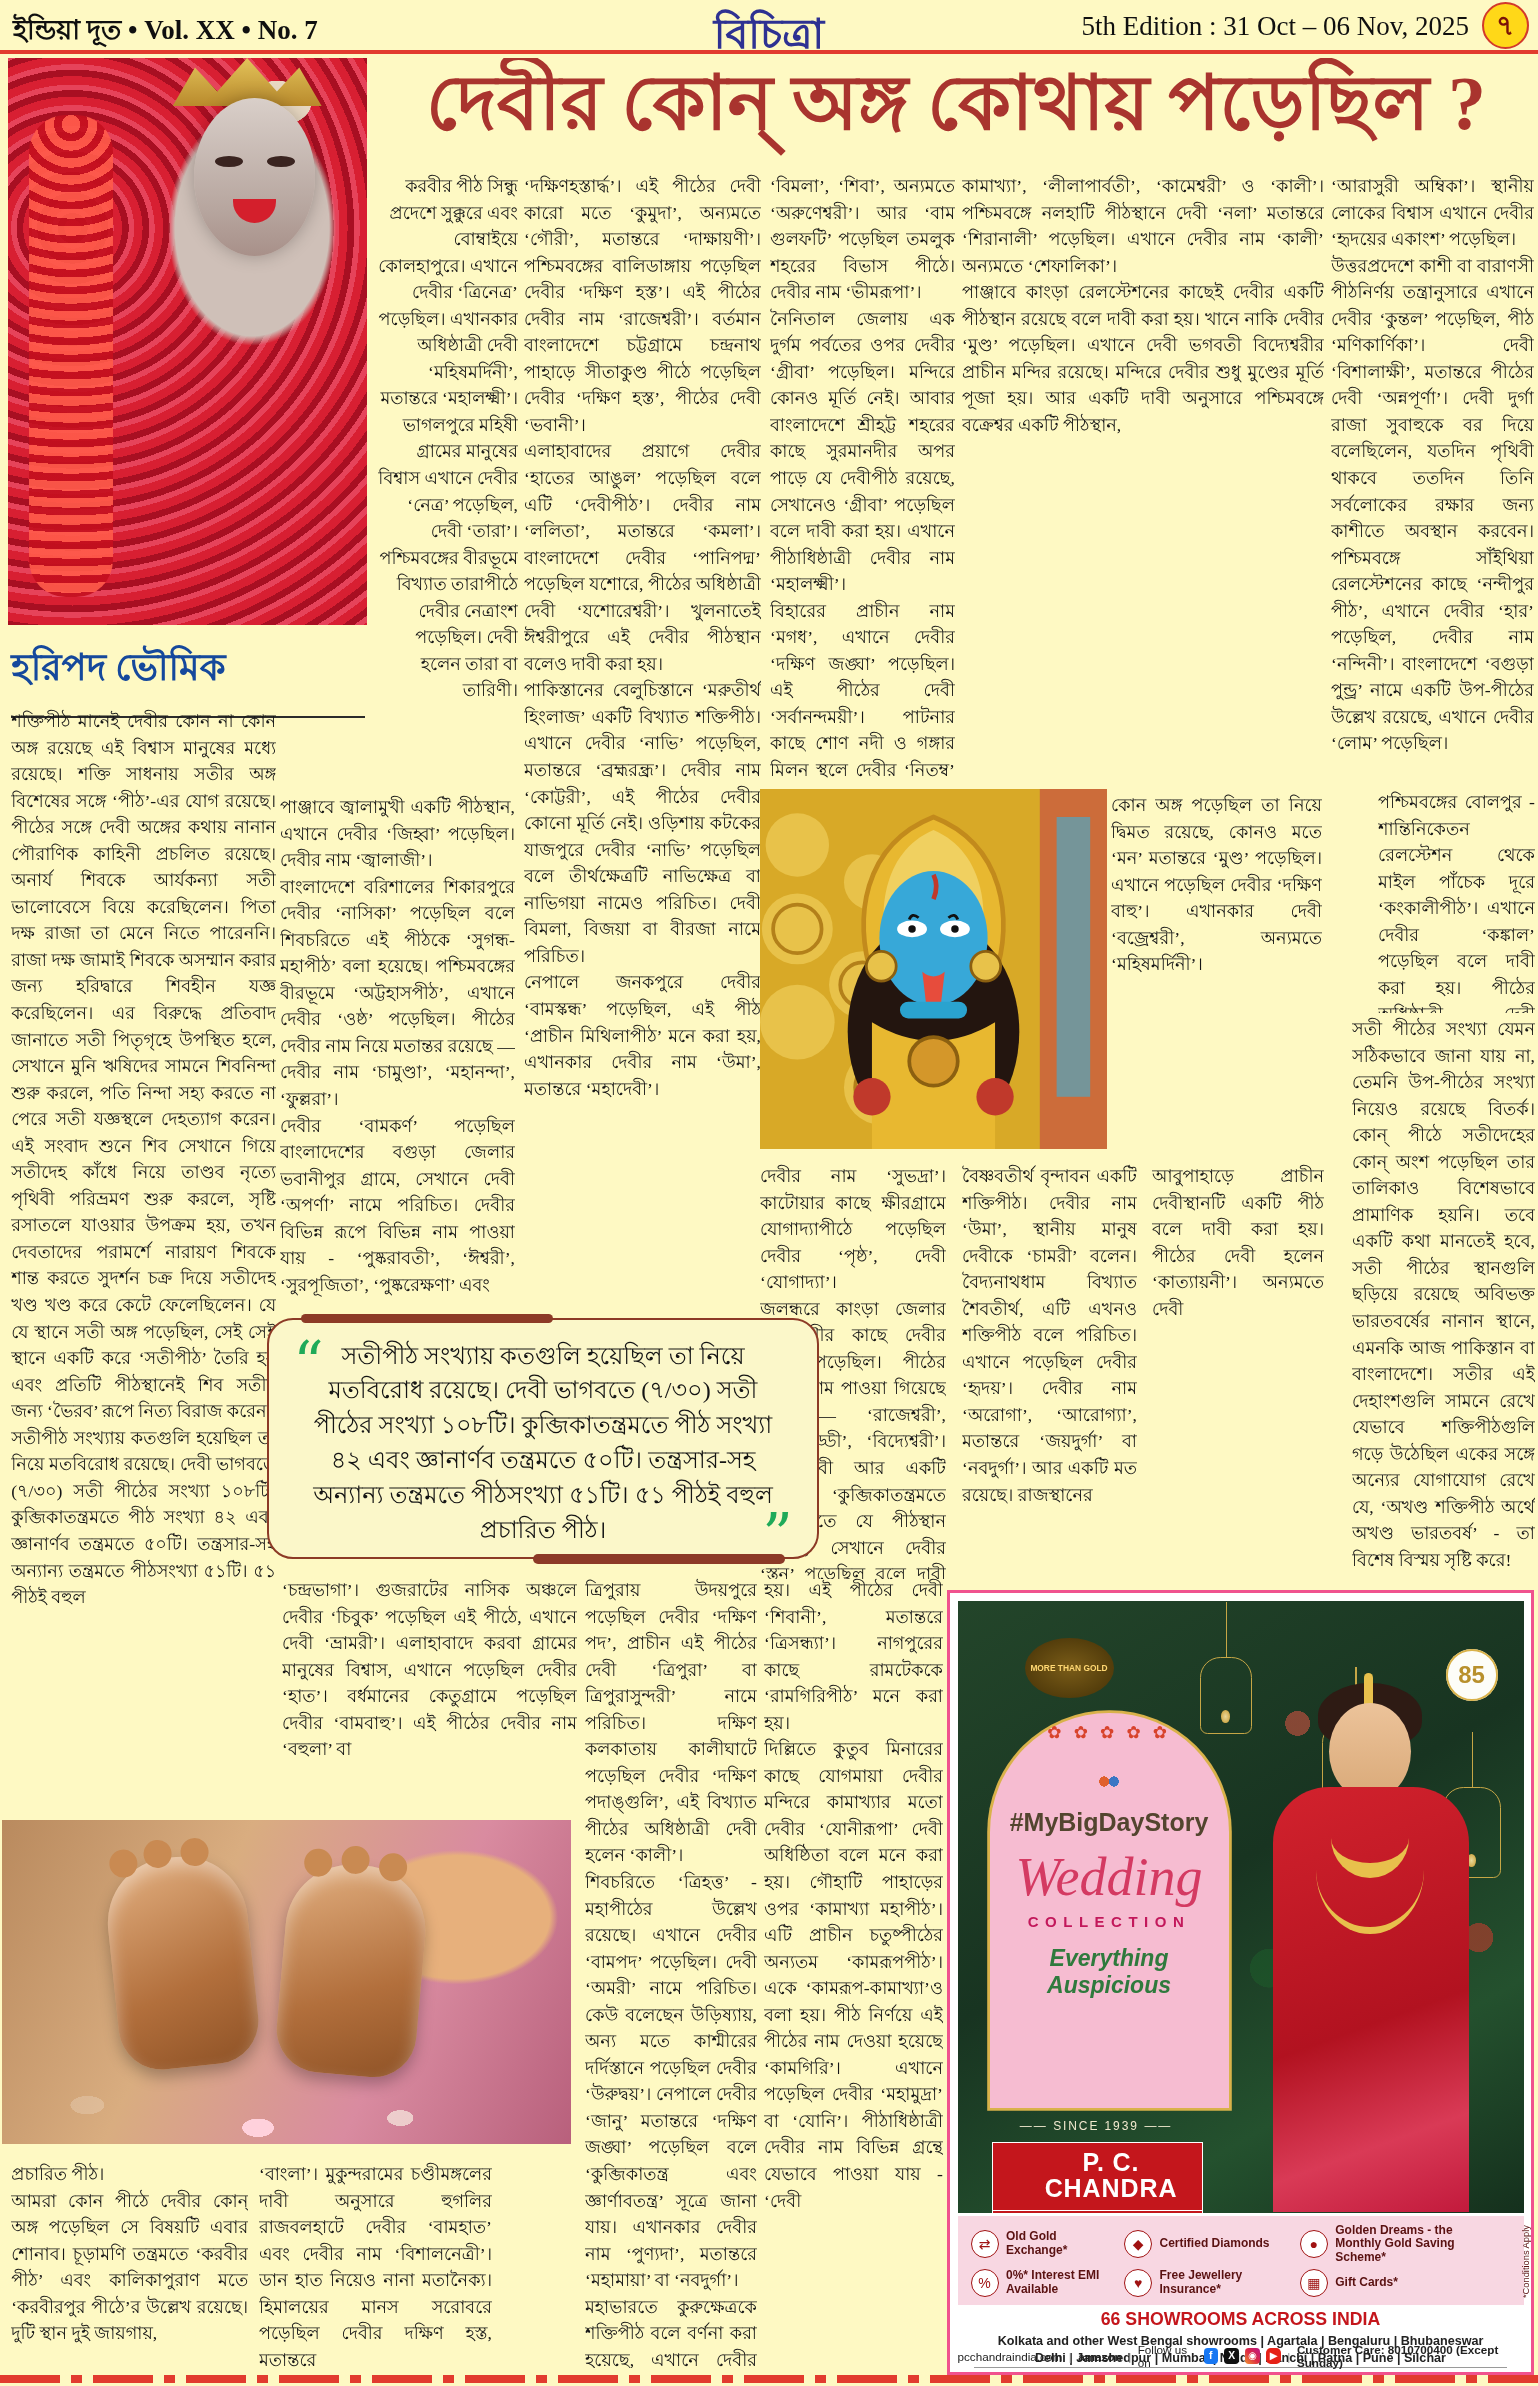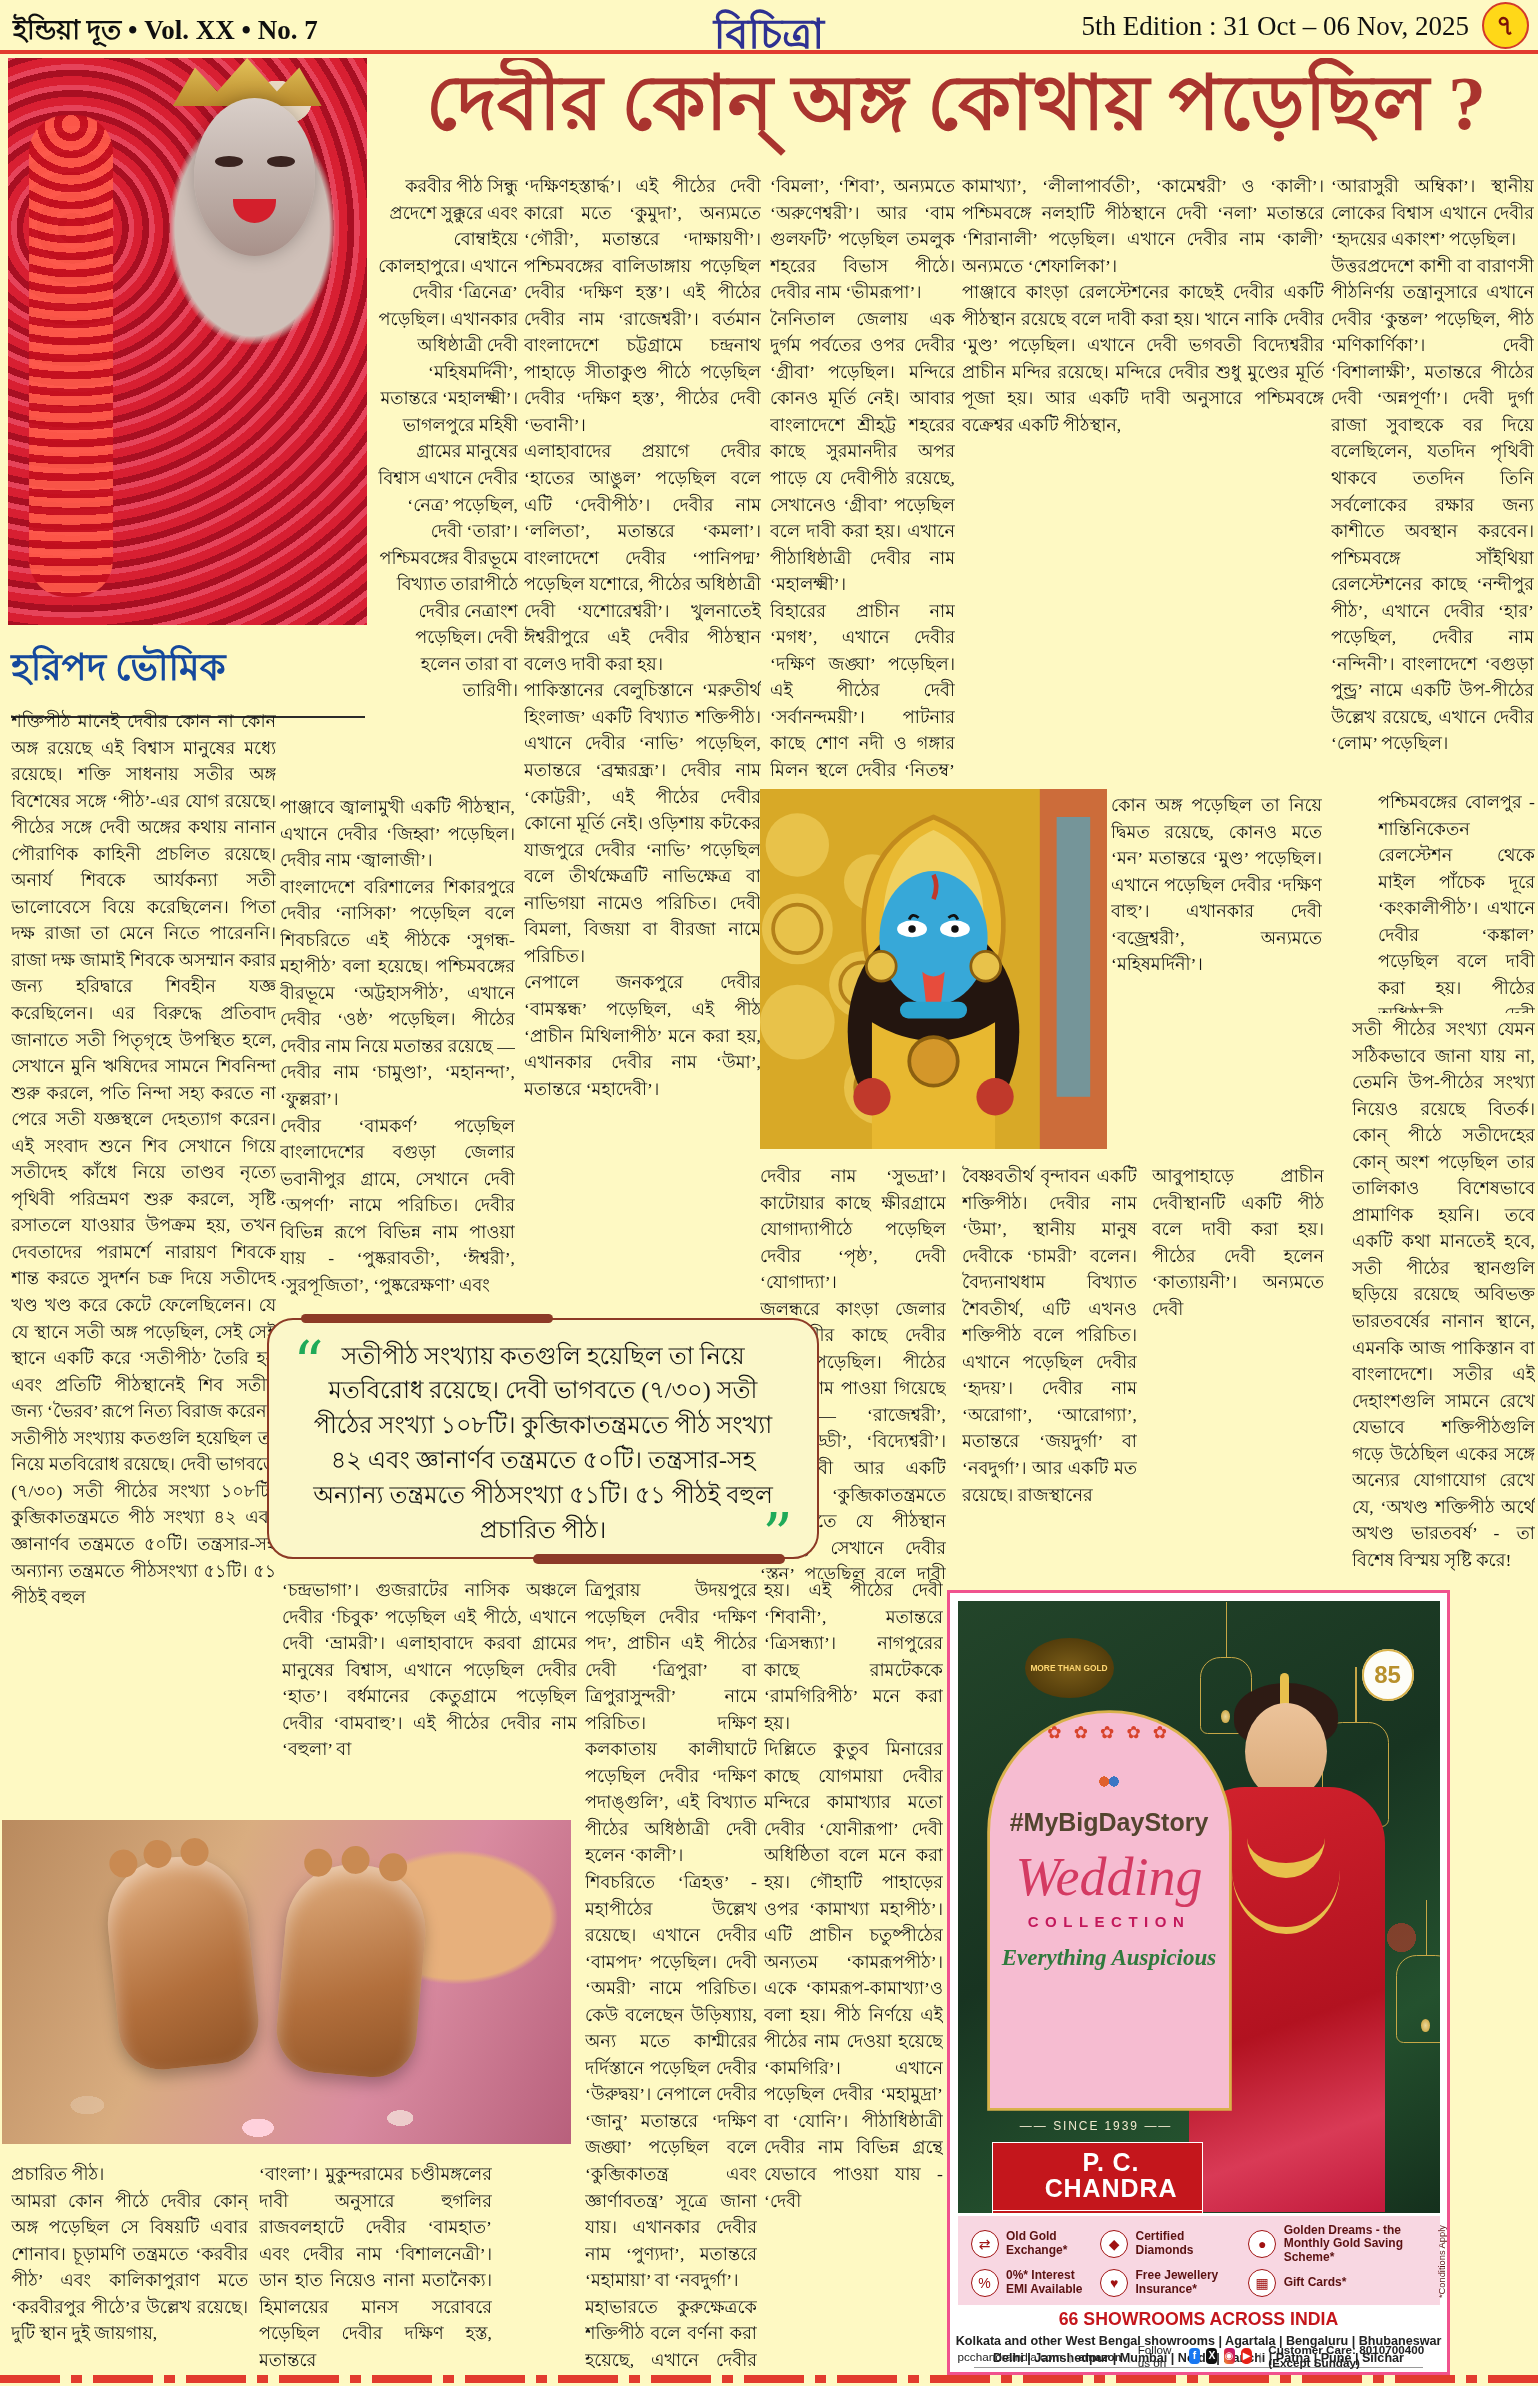--- a/index.html
+++ b/index.html
@@ -72,21 +72,21 @@
   #b-bl2{left:259px;top:2161px;width:233px;height:211px;}
   
   .pq{position:absolute;left:267px;top:1318px;width:552px;height:241px;background:#fbf7c9;
       border:2.8px solid #8c3a26;border-radius:26px;box-sizing:border-box;}
   .pq::before,.pq::after{content:"";position:absolute;height:9.3px;width:46%;background:#8c3a26;border-radius:5.6px;}
   .pq::before{top:-6.5px;left:32px;} .pq::after{bottom:-6.5px;right:32px;}
   .pq .qtxt{position:absolute;inset:18.6px 28px;font-size:24px;line-height:1.45;font-weight:normal;text-align:center;color:#141414;}
   .pq .q{position:absolute;font-size:60px;line-height:1;color:#1faa59;font-family:"DejaVu Serif",serif;}
   .pq .q1{left:24px;top:13px;} .pq .q2{right:24px;bottom:-7.5px;}
   
-  .ad{position:absolute;left:947px;top:1590px;width:503px;height:785px;background:#fff;
+  .ad{position:absolute;left:947px;top:1590px;width:587px;height:785px;background:#fff;
       border:3.7px solid #f0528e;box-sizing:border-box;font-family:"Liberation Sans","DejaVu Sans",sans-serif;overflow:hidden;}
   .ad-photo{position:absolute;left:7.5px;top:7.5px;right:7.5px;height:612px;overflow:hidden;
       background:
         radial-gradient(28px 28px at 85% 80%,#d43a2e99 0 60%,transparent 61%),
         radial-gradient(24px 24px at 92% 55%,#d43a2e88 0 60%,transparent 61%),
         radial-gradient(20.5px 20.5px at 60% 20%,#e4554588 0 60%,transparent 61%),
         radial-gradient(37px 37px at 70% 90%,#2f7a3d88 0 60%,transparent 61%),
         radial-gradient(32px 32px at 55% 60%,#1d5a2a99 0 60%,transparent 61%),
         linear-gradient(150deg,#23452a 0%,#183421 45%,#24512e 75%,#15301d 100%);}
   .cage{position:absolute;border:1.9px solid #d9b24a;border-radius:20.5px 20.5px 7.5px 7.5px;opacity:.9;}
@@ -112,21 +112,21 @@
   .bride .necklace2{position:absolute;left:71px;top:140px;width:108px;height:121px;border-bottom:7.5px solid #e8c04c;border-radius:50%;}
   .arch{position:absolute;left:32px;top:112px;width:239px;height:395px;background:#f6bcd1;
       border-radius:119px 119px 0 0;text-align:center;box-shadow:0 0 0 2.8px #d9b24a;}
   .arch .fl{position:absolute;top:9.3px;left:0;right:0;font-size:17px;letter-spacing:3.7px;color:#d8432c;}
   .arch .bfly{display:inline-block;margin-top:60px;width:24px;height:17px;
       background:radial-gradient(8.4px 8.4px at 30% 50%,#e0612e 0 60%,transparent 61%),
                  radial-gradient(8.4px 8.4px at 70% 50%,#3a76c4 0 60%,transparent 61%);}
   .ad-hashtag{margin-top:15px;font-size:25px;font-weight:bold;color:#53452f;}
   .ad-title{margin-top:13px;font-family:"Liberation Serif",serif;font-style:italic;font-size:54px;color:#d43a62;line-height:1;}
   .ad-sub{margin-top:9.3px;font-size:15px;letter-spacing:6.5px;color:#c2185b;font-weight:bold;}
-  .ad-tagline{margin-top:15px;font-family:Liberation Serif, serif;font-style:italic;font-size:23px;color:#2f7a3d;font-weight:bold;}
+  .ad-tagline{margin-top:15px;font-family:Liberation Sans, sans-serif;font-style:italic;font-size:23px;color:#2f7a3d;font-weight:bold;}
   .since{position:absolute;left:34px;top:518px;width:209px;text-align:center;color:#f3ead0;font-size:12px;letter-spacing:1.9px;}
   .since::before,.since::after{content:"——";color:#f3ead0;margin:0 5.6px;}
   .brandbox{position:absolute;left:34px;top:541px;width:209px;background:#c4161c;color:#fff;text-align:center;
       padding:6.5px 0 5.6px;border:1.9px solid #fff;}
   .brand1{font-size:25px;font-weight:bold;letter-spacing:0.9px;line-height:1.05;padding-left:28px;}
   .brand2{font-size:19px;letter-spacing:5.6px;border-top:1.9px solid #fff;margin-top:8px;padding-top:16px;}
   .jewel{position:absolute;left:34px;top:608px;width:209px;text-align:center;color:#f3ead0;
       font-family:"Liberation Serif",serif;font-style:italic;font-size:17.7px;}
   .offers{position:absolute;left:7.5px;right:7.5px;top:623px;height:89px;background:#f8d7e2;
       display:grid;grid-template-columns:1fr 1.15fr 1.35fr;grid-auto-rows:1fr;gap:1.9px 5.6px;

